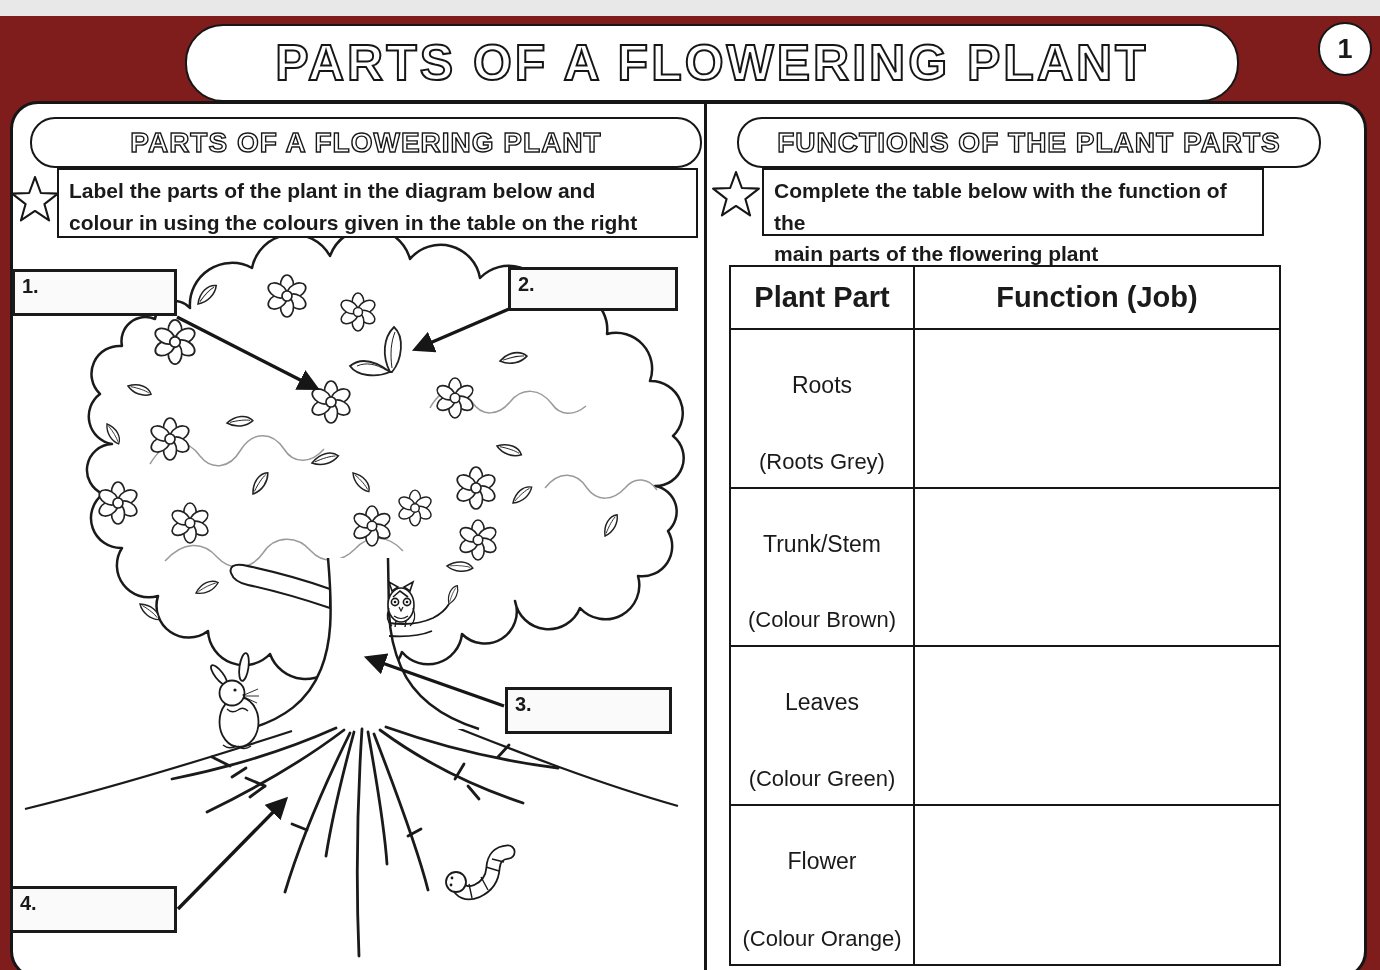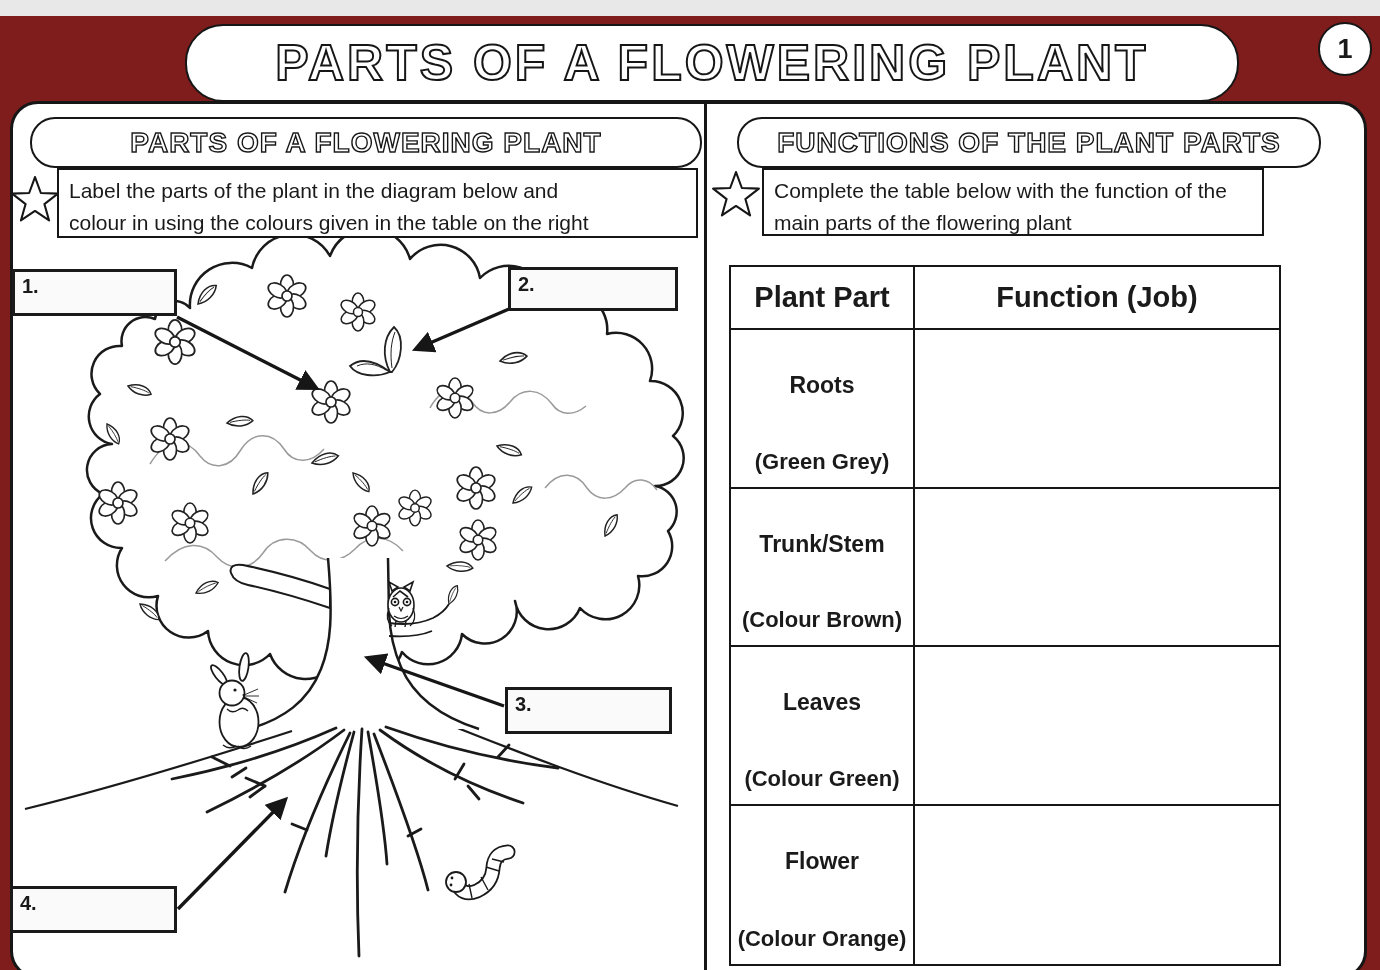--- a/index.html
+++ b/index.html
@@ -34,21 +34,21 @@
     display:flex;align-items:center;justify-content:center;z-index:2;
   }
   .section-banner .outline-text{font-size:28px;-webkit-text-stroke:1.4px #161616;letter-spacing:1px;}
   .banner-left{left:30px;top:101px;width:668px;}
   .banner-right{left:737px;top:101px;width:580px;}
   .star{position:absolute;z-index:2;}
   .star-left{left:11px;top:160px;}
   .star-right{left:712px;top:155px;}
   .instruction{
     position:absolute;border:2.5px solid #161616;background:#fff;z-index:2;
-    font-weight:400;font-size:21px;line-height:1.5;padding:5px 10px;box-sizing:border-box;
+    font-weight:700;font-size:21px;line-height:1.5;padding:5px 10px;box-sizing:border-box;
   }
   .instr-left{left:57px;top:152px;width:641px;height:70px;}
   .instr-right{left:762px;top:152px;width:502px;height:68px;}
   .instruction p{margin:0;}
   .diagram{position:absolute;left:10px;top:85px;z-index:1;}
   .label-box{
     position:absolute;background:#fafafa;border:3px solid #1a1a1a;z-index:2;
     font-size:20px;font-weight:700;padding:3px 0 0 7px;box-sizing:border-box;
   }
   .lb1{left:12px;top:253px;width:165px;height:47px;}
@@ -59,21 +59,21 @@
     position:absolute;left:729px;top:249px;width:552px;height:701px;z-index:2;
     border:2.5px solid #161616;background:#fff;box-sizing:border-box;
     display:grid;grid-template-columns:184px 1fr;grid-template-rows:63px repeat(4,1fr);
   }
   .t-cell{border-right:2px solid #161616;border-bottom:2px solid #161616;box-sizing:border-box;}
   .t-cell.last-col{border-right:none;}
   .t-cell.last-row{border-bottom:none;}
   .t-head{display:flex;align-items:center;justify-content:center;font-size:29px;font-weight:700;}
   .t-part{
     display:flex;flex-direction:column;align-items:center;justify-content:space-between;
-    font-size:23px;font-weight:700;padding:42px 2px 12px 2px;text-align:center;
+    font-size:23px;font-weight:400;padding:42px 2px 12px 2px;text-align:center;
   }
   .t-part .note{font-size:22px;}
 </style>
 </head>
 <body>
 
 <div class="page">
 
   <div class="title-banner">
     <span class="outline-text">PARTS OF A FLOWERING PLANT</span>
@@ -279,21 +279,21 @@
   <div class="label-box lb4">
     <span>4.</span>
   </div>
 
   <div class="func-table">
     <div class="t-cell t-head">Plant Part</div>
     <div class="t-cell t-head last-col">Function (Job)</div>
 
     <div class="t-cell t-part">
       <span>Roots</span>
-      <span class="note">(Green Grey)</span>
+      <span class="note">(Roots Grey)</span>
     </div>
     <div class="t-cell last-col"></div>
 
     <div class="t-cell t-part">
       <span>Trunk/Stem</span>
       <span class="note">(Colour Brown)</span>
     </div>
     <div class="t-cell last-col"></div>
 
     <div class="t-cell t-part">

